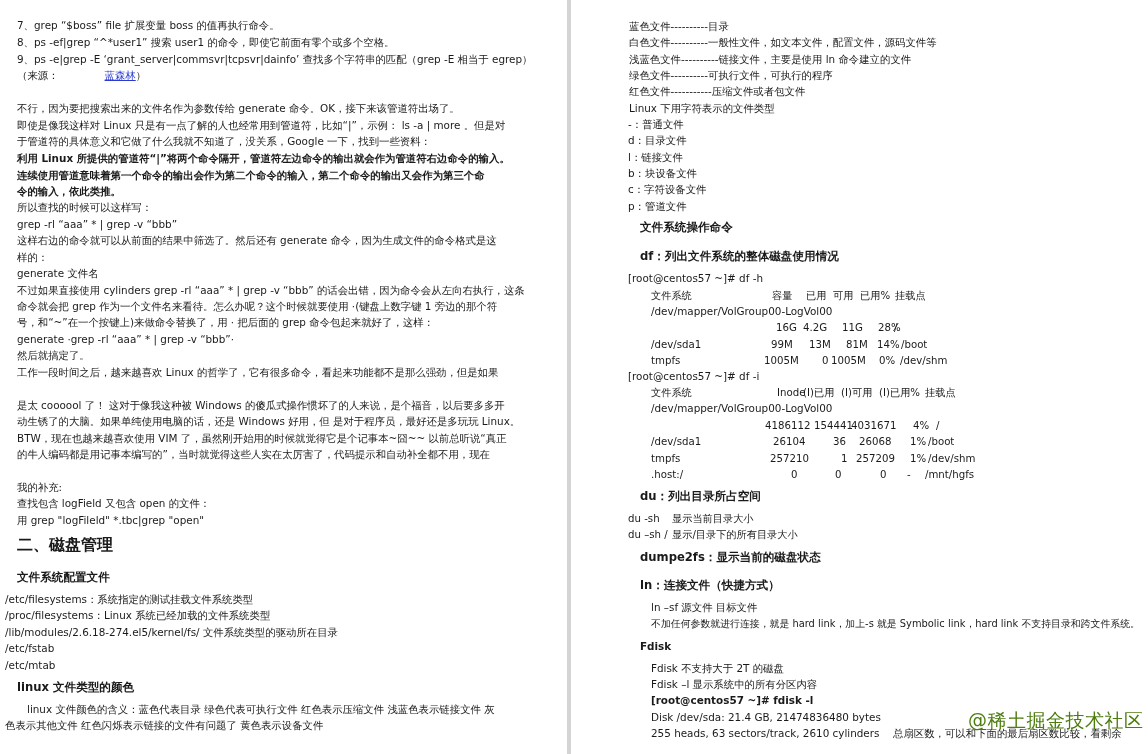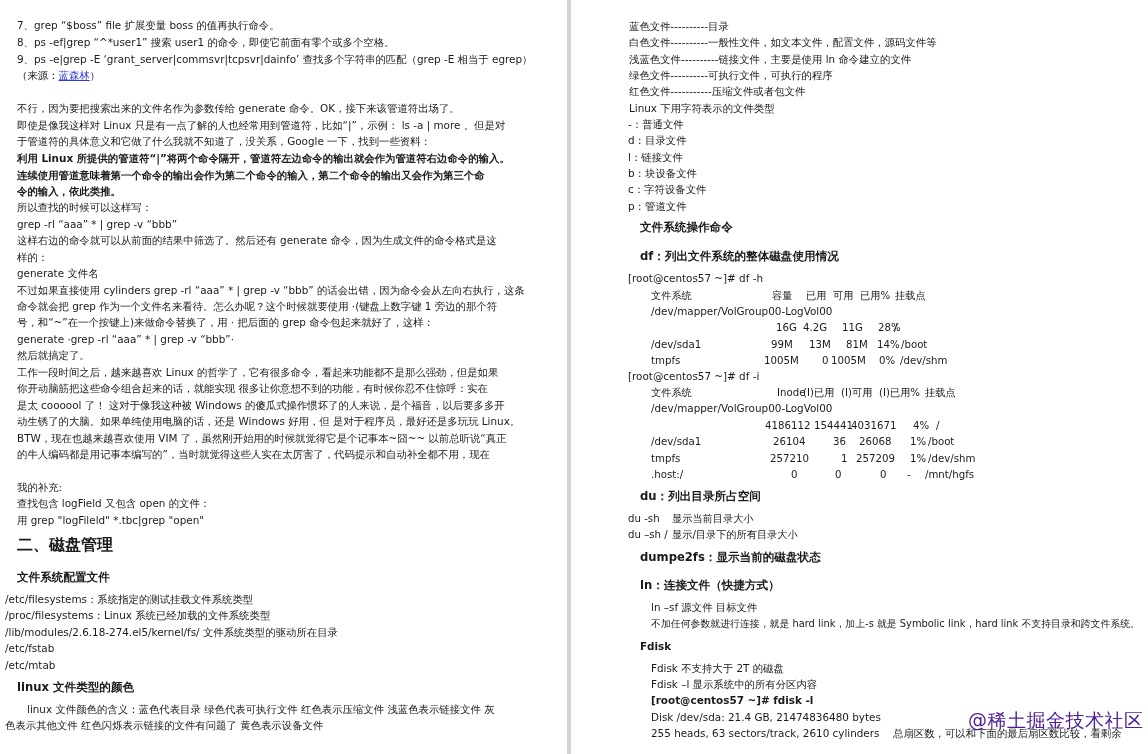--- a/index.html
+++ b/index.html
@@ -6,24 +6,24 @@
   body { width:1148px; height:754px; overflow:hidden; background:#ffffff; position:relative;
          font-family:"DejaVu Sans","Liberation Sans",sans-serif; color:#1a1a1a; }
   .page { position:absolute; top:0; height:754px; background:#fff; overflow:hidden; }
   #page-left { left:0; width:567px; }
   #page-right { left:571px; width:664px; }
   .gutter { position:absolute; left:567px; top:0; width:4px; height:754px; background:#d4d4d4; }
   .ln { position:absolute; white-space:nowrap; font-size:10.4px; line-height:13px; }
   .b { font-weight:bold; }
   .h1 { font-size:16px; font-weight:bold; line-height:20px; }
   .h3 { font-size:11.6px; font-weight:bold; line-height:15px; }
-  .link { color:#2b3bd0; text-decoration:underline; }
+  .link { color:#2b3bd0; text-decoration:underline;margin-left:46px; }
   .row { position:absolute; font-size:10.2px; line-height:13px; white-space:nowrap; }
   .cell { position:absolute; top:0; white-space:nowrap; }
-  .watermark { position:absolute; left:968px; top:708px; font-size:19px; color:#4c1d95; letter-spacing:0.5px; white-space:nowrap; }
+  .watermark { position:absolute; left:968px; top:708px; font-size:19px; color:#4d7c0f; letter-spacing:0.5px; white-space:nowrap; }
 </style>
 </head>
 <body>
 
 <div class="page" id="page-left">
   <div class="ln" style="left:17px;top:19px">7、grep “$boss” file 扩展变量 boss 的值再执行命令。</div>
   <div class="ln" style="left:17px;top:36px">8、ps -ef|grep “^*user1” 搜索 user1 的命令，即使它前面有零个或多个空格。</div>
   <div class="ln" style="left:17px;top:53px">9、ps -e|grep -E ‘grant_server|commsvr|tcpsvr|dainfo’ 查找多个字符串的匹配（grep -E 相当于 egrep）</div>
   <div class="ln" style="left:17px;top:69px">
     <span>（来源：</span><span class="link">蓝森林</span><span>）</span>
@@ -38,21 +38,20 @@
   <div class="ln" style="left:17px;top:218px">grep -rl “aaa” * | grep -v “bbb”</div>
   <div class="ln" style="left:17px;top:234px">这样右边的命令就可以从前面的结果中筛选了。然后还有  generate  命令，因为生成文件的命令格式是这</div>
   <div class="ln" style="left:17px;top:251px">样的：</div>
   <div class="ln" style="left:17px;top:267px">generate  文件名</div>
   <div class="ln" style="left:17px;top:284px">不过如果直接使用  cylinders grep -rl “aaa” * | grep -v “bbb”  的话会出错，因为命令会从左向右执行，这条</div>
   <div class="ln" style="left:17px;top:300px">命令就会把 grep 作为一个文件名来看待。怎么办呢？这个时候就要使用 ·(键盘上数字键 1  旁边的那个符</div>
   <div class="ln" style="left:17px;top:316px">号，和“~”在一个按键上)来做命令替换了，用 · 把后面的  grep  命令包起来就好了，这样：</div>
   <div class="ln" style="left:17px;top:333px">generate ·grep -rl “aaa” * | grep -v “bbb”·</div>
   <div class="ln" style="left:17px;top:349px">然后就搞定了。</div>
   <div class="ln" style="left:17px;top:366px">工作一段时间之后，越来越喜欢 Linux 的哲学了，它有很多命令，看起来功能都不是那么强劲，但是如果</div>
-  <div class="ln" style="left:17px;top:382px">你开动脑筋把这些命令组合起来的话，就能实现  很多让你意想不到的功能，有时候你忍不住惊呼：实在</div>
   <div class="ln" style="left:17px;top:399px">是太 coooool 了！  这对于像我这种被 Windows 的傻瓜式操作惯坏了的人来说，是个福音，以后要多多开</div>
   <div class="ln" style="left:17px;top:415px">动生锈了的大脑。如果单纯使用电脑的话，还是 Windows 好用，但  是对于程序员，最好还是多玩玩  Linux。</div>
   <div class="ln" style="left:17px;top:432px">BTW，现在也越来越喜欢使用 VIM  了，虽然刚开始用的时候就觉得它是个记事本~囧~~  以前总听说“真正</div>
   <div class="ln" style="left:17px;top:448px">的牛人编码都是用记事本编写的”，当时就觉得这些人实在太厉害了，代码提示和自动补全都不用，现在</div>
   <div class="ln" style="left:17px;top:481px">我的补充:</div>
   <div class="ln" style="left:17px;top:497px">查找包含 logField 又包含 open 的文件：</div>
   <div class="ln" style="left:17px;top:514px">用 grep "logFileld" *.tbc|grep "open"</div>
 
   <div class="ln h1" style="left:17px;top:535px">二、磁盘管理</div>
   <div class="ln h3" style="left:17px;top:570px">文件系统配置文件</div>

